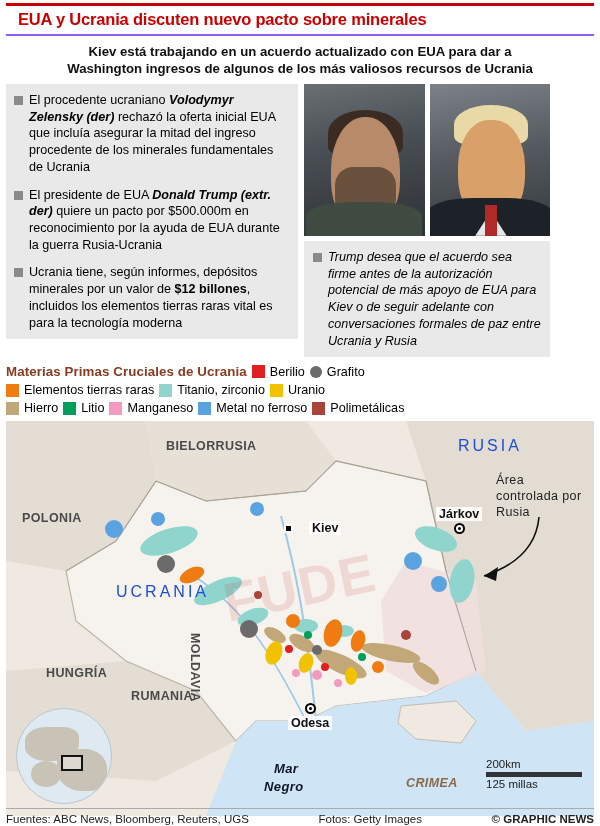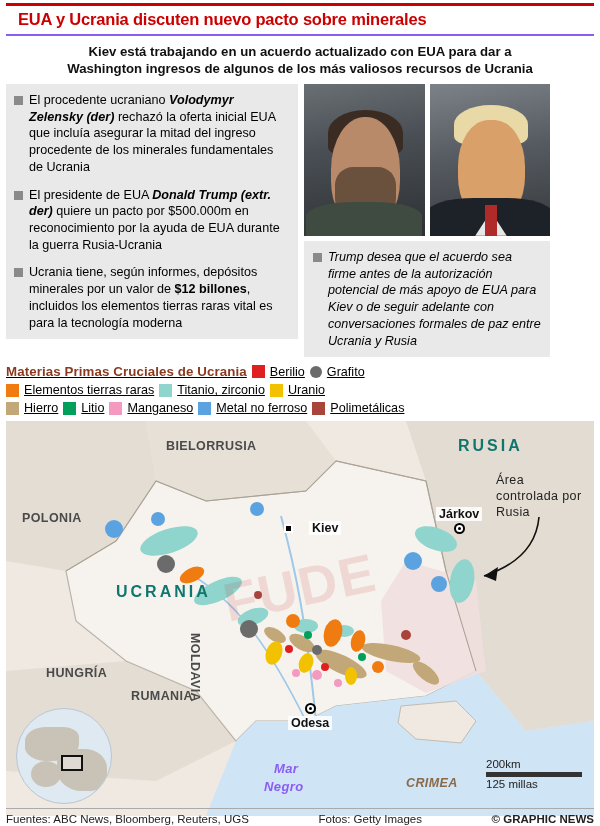--- a/index.html
+++ b/index.html
@@ -141,21 +141,21 @@
     gap: 6px;
     font-size: 12.6px;
     line-height: 1.33;
   }
 
   
   .legend {
     margin: 7px 6px 0 6px;
     font-size: 12.6px;
   }
-  .legend-row { display: flex; align-items: center; flex-wrap: nowrap; gap: 5px; margin-bottom: 4px; text-decoration: underline; }
+  .legend-row { display: flex; align-items: center; flex-wrap: nowrap; gap: 5px; margin-bottom: 4px; }
   .legend-title {
     color: #8a3a1f;
     font-weight: bold;
     font-size: 13.3px;
     letter-spacing: .1px;
     white-space: nowrap;
   }
   .li { display: flex; align-items: center; gap: 5px; white-space: nowrap; }
   .sw { width: 13px; height: 13px; display: inline-block; }
   .dot { width: 12px; height: 12px; border-radius: 50%; display: inline-block; }
@@ -169,22 +169,22 @@
     overflow: hidden;
   }
   .map svg { position: absolute; inset: 0; }
   .map-label {
     position: absolute;
     font-size: 12.5px;
     color: #4a4a4a;
     letter-spacing: .4px;
   }
   .lbl-country { font-weight: bold; }
-  .lbl-big { font-size: 16px; letter-spacing: 3px; font-weight: bold; color: #0f766e; }
-  .lbl-sea { color: #8b5cf6; font-style: italic; font-weight: bold; font-size: 13px; }
+  .lbl-big { font-size: 16px; letter-spacing: 3px; font-weight: normal; color: #1d4ed8; }
+  .lbl-sea { color: #0f172a; font-style: italic; font-weight: bold; font-size: 13px; }
   .lbl-crimea { color: #8a6a4a; font-style: italic; font-weight: bold; font-size: 12.5px; }
   .lbl-area { color: #222; font-size: 12.5px; line-height: 1.25; }
   .city-box {
     position: absolute;
     display: flex; align-items: center; gap: 16px;
     font-size: 12.5px; font-weight: bold; color: #111;
   }
   .sq-city { width: 9px; height: 9px; background: #000; border: 2px solid #fff; }
   .bull-city { width: 11px; height: 11px; border: 2px solid #000; border-radius: 50%; background: #fff; position: relative; }
   .bull-city::after { content:""; position:absolute; left:2px; top:2px; width:3px; height:3px; background:#000; border-radius:50%; }

